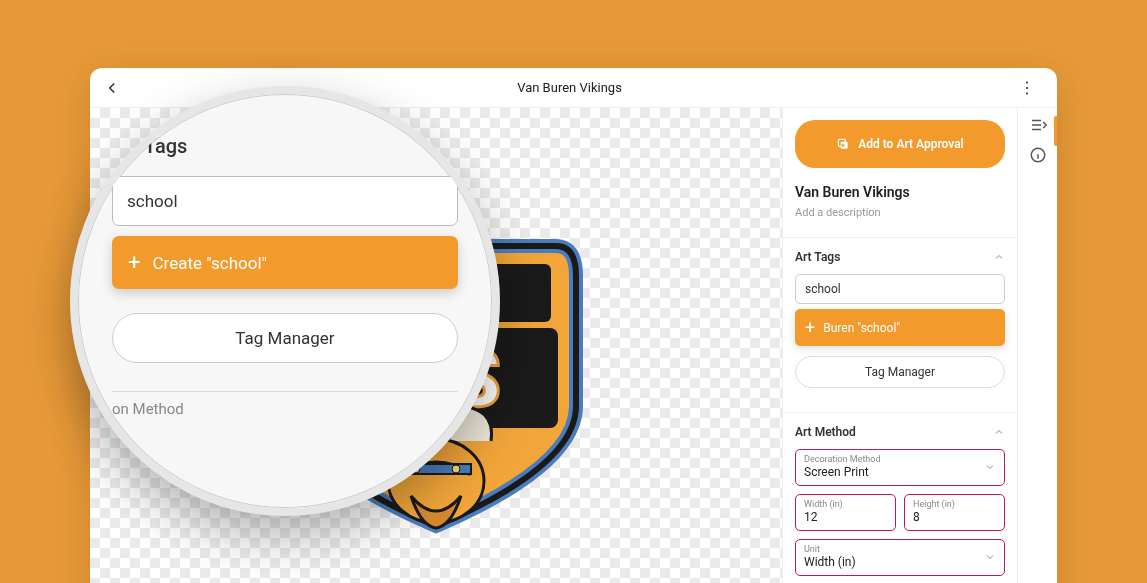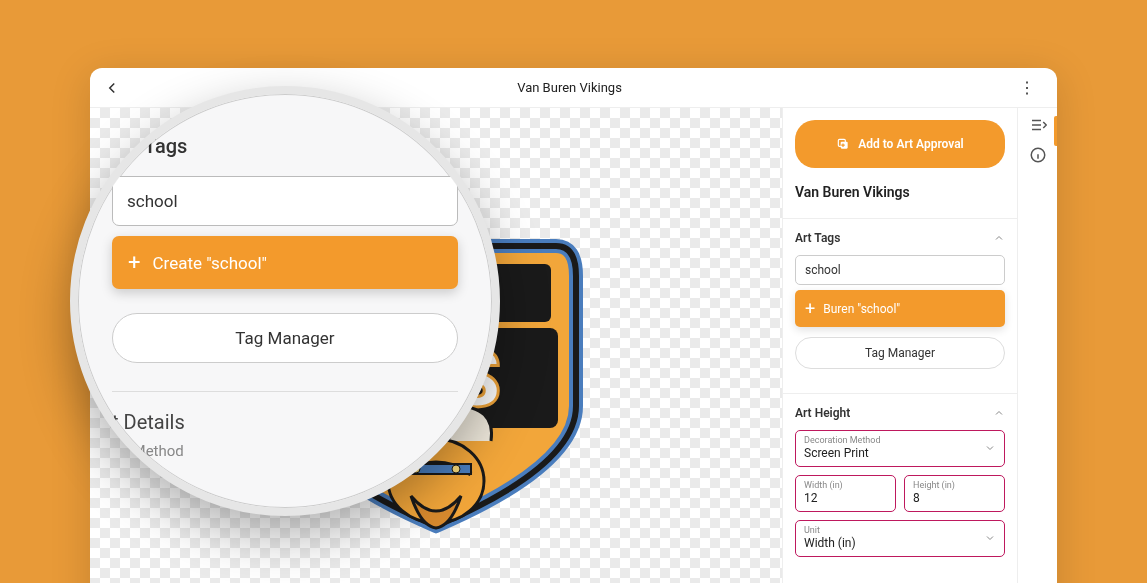--- a/index.html
+++ b/index.html
@@ -104,40 +104,41 @@
       <div class="side-header">
         <button class="approval-btn">
           <svg width="14" height="14" viewBox="0 0 24 24" fill="#fff">
               <rect x="4" y="4" width="12" height="12" rx="2" fill="none" stroke="#fff" stroke-width="2"></rect>
               <rect x="8" y="8" width="12" height="12" rx="2" fill="#fff"></rect>
               <path d="M12 11v6M9 14h6" stroke="#f39a2c" stroke-width="2"></path>
             </svg>
           <span>Add to Art Approval</span>
         </button>
         <div class="sp-title">Van Buren Vikings</div>
+        <div class="sp-desc">Add a description</div>
       </div>
 
       <div class="section">
         <div class="section-hd">
           <span>Art Tags</span>
           <svg class="chev" viewBox="0 0 24 24" fill="none" stroke="currentColor" stroke-width="2">
               <path d="M6 15l6-6 6 6"></path>
             </svg>
         </div>
         <input class="tag-input" value="school" style="">
         <div class="create-row">
           <span class="plus">+</span>
           <span><span>Buren</span> <span>"school"</span></span>
         </div>
         <button class="tag-mgr-btn">Tag Manager</button>
       </div>
 
       <div class="section">
         <div class="section-hd">
-          <span>Art Height</span>
+          <span>Art Method</span>
           <svg class="chev" viewBox="0 0 24 24" fill="none" stroke="currentColor" stroke-width="2">
               <path d="M6 15l6-6 6 6"></path>
             </svg>
         </div>
         <div class="field-row selectish">
           <div>
             <div class="field-label">Decoration Method</div>
             <div class="val">Screen Print</div>
           </div>
           <svg class="chev" viewBox="0 0 24 24" fill="none" stroke="#888" stroke-width="2">
@@ -193,16 +194,15 @@
           <path d="M6 15l6-6 6 6"></path>
         </svg>
     </div>
     <input class="m-input" value="school" style="">
     <div class="m-create">
       <span style="font-size:22px;">+</span>
       <span>Create "school"</span>
     </div>
     <button class="m-mgr">Tag Manager</button>
     <div class="m-divider"></div>
-    <div class="m-lower-title">t Details</div>
     <div class="m-lower-sub">on Method</div>
   </div>
 </div>
 
 </body></html>

